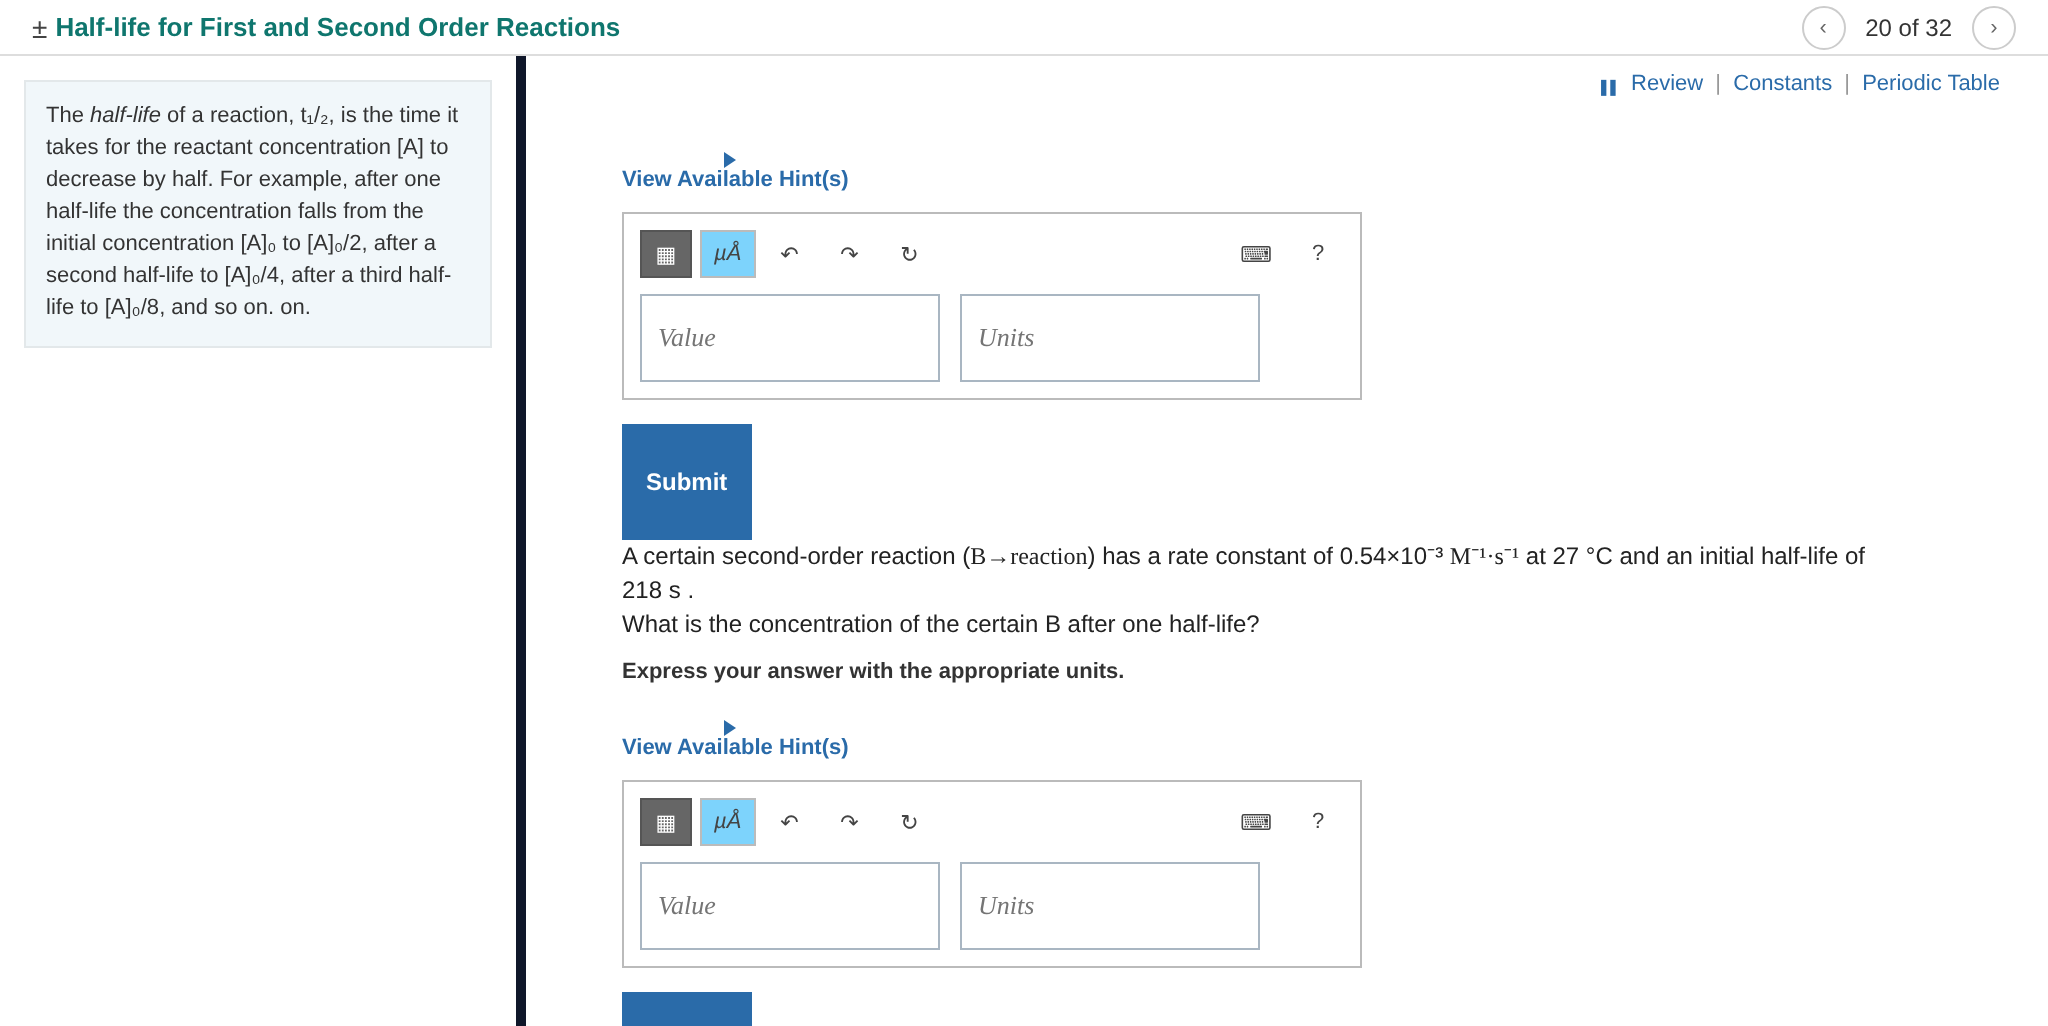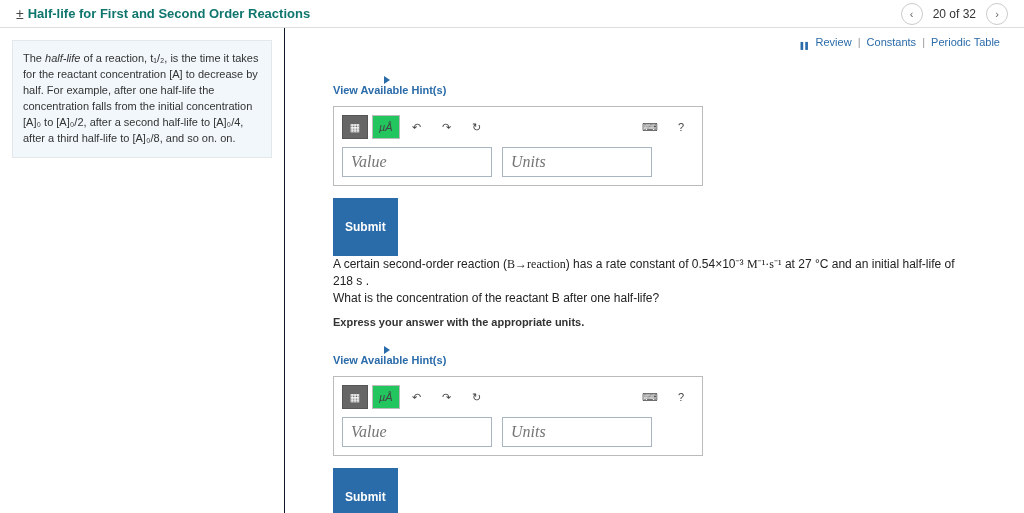--- a/index.html
+++ b/index.html
@@ -11,21 +11,21 @@
   .topbar .title { font-weight: bold; font-size: 13px; color: #0f766e; }
   .topbar .plus { font-size: 14px; margin-right: 4px; color: #444; }
   .topbar .spacer { flex: 1; }
   .topbar .navbtn { width: 22px; height: 22px; border: 1px solid #ccc;
                     border-radius: 50%; display: inline-flex; align-items: center;
                     justify-content: center; color: #666; font-size: 11px;
                     cursor: pointer; background: #fff; }
   .topbar .pagelbl { margin: 0 10px; font-size: 12px; color: #333; }
 
   .main { display: flex; height: calc(513px - 28px); }
-  .left { width: 285px; padding: 12px 12px 0 12px; border-right: 1px solid #0f172a; }
+  .left { width: 263px; padding: 12px 12px 0 12px; border-right: 5px solid #0f172a; }
   .intro { background: #f1f7fa; border: 1px solid #e3e8ea; padding: 10px; font-size: 11px;
            line-height: 1.45; color: #333; }
   .intro i { font-style: italic; }
 
   .right { flex: 1; padding: 8px 24px 0 48px; overflow: hidden; position: relative; }
   .toplinks { position: absolute; right: 24px; top: 8px; font-size: 11px; color: #337; }
   .toplinks .sep { color: #999; margin: 0 3px; }
   .toplinks .ico { display:inline-block; width:10px; height:10px; margin-right:4px;
                    vertical-align:middle; }
   .toplinks .ico::before { content:"❚❚"; font-size:8px; color:#2a6ba9; letter-spacing:-2px; }
@@ -33,28 +33,28 @@
 
   .hintlink { color:#2a6ba9; font-size:11px; font-weight:bold; cursor:pointer;
               display:inline-flex; align-items:center; margin: 18px 0 10px 0; flex-direction: column; }
   .hintlink .caret { display:inline-block; width:0; height:0; margin-right:5px;
                      border-top:4px solid transparent; border-bottom:4px solid transparent;
                      border-left:6px solid #2a6ba9; }
 
   .answerbox { border:1px solid #bbb; width: 370px; padding:8px; }
   .toolrow { display:flex; gap:4px; align-items:center; margin-bottom:8px; }
   .tbtn { height:24px; min-width:26px; padding:0 6px; border:1px solid #bbb;
-          background:#22c55e; font-size:11px; color:#444; display:inline-flex;
+          background:#7dd3fc; font-size:11px; color:#444; display:inline-flex;
           align-items:center; justify-content:center; cursor:pointer; }
   .tbtn.dark { background:#666; color:#fff; border-color:#555; }
   .tbtn .ua { font-style:italic; }
   .toolrow .gap { flex:1; }
   .fieldrow { display:flex; gap:10px; }
-  .fieldrow input { height:30px; border:1px solid #a9b6c2; padding:0 8px;
-                    font-style:italic; font-size:16px; color:#999; font-family: Georgia, 'Times New Roman', serif; }
+  .fieldrow input { height:44px; border:1px solid #a9b6c2; padding:0 8px;
+                    font-style:italic; font-size:13px; color:#999; font-family: Georgia, 'Times New Roman', serif; }
   .fieldrow input.val { width:150px; }
   .fieldrow input.unit { width:150px; }
 
   .submit { margin-top:12px; background:#2a6ba9; color:#fff; border:none;
             padding:22px 12px; font-size:12px; font-weight:bold; cursor:pointer; }
 
   .parthdr { display:flex; align-items:center; margin:28px 0 12px 0; font-size:12px; }
   .parthdr .tri { display:inline-block; width:0; height:0; margin-right:8px;
                   border-left:5px solid transparent; border-right:5px solid transparent;
                   border-top:7px solid #333; }
@@ -117,21 +117,21 @@
         <input class="val" placeholder="Value" style="">
         <input class="unit" placeholder="Units" style="">
       </div>
     </div>
     <button class="submit">Submit</button>
 
     
 
     <div class="qtext">
       <span>A certain second-order reaction (</span><span class="serif">B→reaction</span><span>) has a rate constant of 0.54×10⁻³ </span><span class="serif">M⁻¹·s⁻¹</span><span> at 27 °C and an initial half-life of 218 s .</span><br>
-      <span>What is the concentration of the reactant B after one half-life?</span>
+      <span>What is the concentration of the certain B after one half-life?</span>
     </div>
     <div class="instr">Express your answer with the appropriate units.</div>
 
     <div class="hintlink">
       <span class="caret"></span>
       <span>View Available Hint(s)</span>
     </div>
 
     <div class="answerbox">
       <div class="toolrow">

